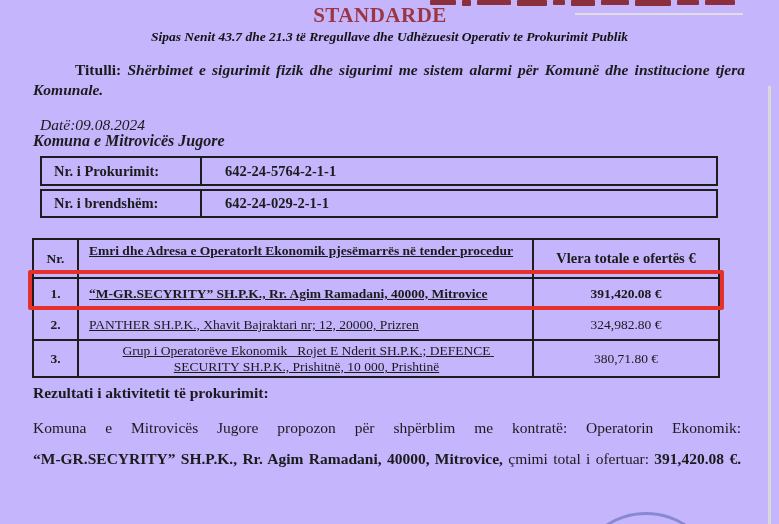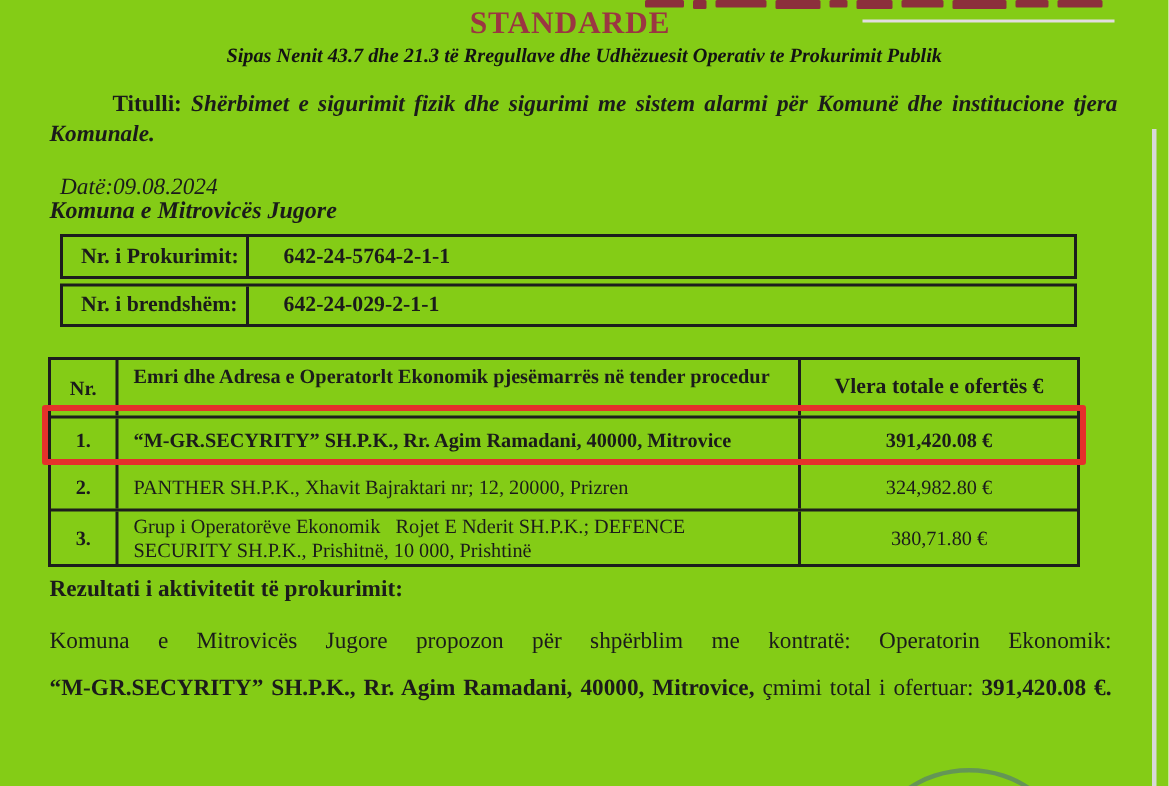--- a/index.html
+++ b/index.html
@@ -1,18 +1,18 @@
 <!DOCTYPE html>
 <html><head>
 <meta charset="utf-8">
 <style>
   * { margin:0; padding:0; box-sizing:border-box; }
   html,body { background:#fff; }
   .page {
-    position:relative; width:779px; height:524px; background:#84cc16;
+    position:relative; width:779px; height:524px; background:#c4b5fd;
     overflow:hidden; font-family:"Liberation Serif","DejaVu Serif",serif;
     color:#1b1b1b;
   }
   
   .top-frag { position:absolute; left:430px; top:0; width:316px; height:8px;
     display:flex; align-items:flex-start; gap:6px; }
   .top-frag i { display:block; background:#8c2f3c; height:5px; border-radius:1px; }
   .frag-underline { position:absolute; left:575px; top:13px; width:168px; height:2px; background:#e2dde0; }
 
   .doc-title { position:absolute; top:3px; left:0; width:760px; text-align:center;
@@ -27,42 +27,42 @@
 
   .date-line { position:absolute; left:40px; top:116px; font-size:15.5px; font-style:italic; }
   .municipality { position:absolute; left:33px; top:132px; font-size:16px;
     font-weight:bold; font-style:italic; }
 
   
   .id-box { position:absolute; left:40px; width:678px; border:2px solid #1d1d1d;
     display:flex; align-items:center; font-size:14.5px; font-weight:bold; }
   .id-box.b1 { top:156px; height:30px; }
   .id-box.b2 { top:189px; height:29px; }
-  .id-label { width:124px; height:100%; border-right:2px solid #1d1d1d;
+  .id-label { width:160px; height:100%; border-right:2px solid #1d1d1d;
     display:flex; align-items:center; padding-left:12px; }
   .id-value { flex:1; padding-left:23px; }
 
   
   .tender-table { position:absolute; left:32px; top:238px; width:688px;
     border:2px solid #1d1d1d; font-size:13.5px; }
   .mt-row { display:flex; border-top:2px solid #1d1d1d; }
   .mt-row:first-child { border-top:none; }
   .c-nr { width:45px; border-right:2px solid #1d1d1d; display:flex;
     align-items:center; justify-content:center; font-weight:bold; }
   .c-op { flex:1; border-right:2px solid #1d1d1d; padding:2px 8px 1px 10px;
-    display:flex; align-items:center; white-space:pre-wrap; }
+    display:flex; align-items:center; white-space:pre-wrap;text-decoration:underline; }
   .c-val { width:184px; display:flex; align-items:center; justify-content:center; }
   .hrow { height:37px; font-weight:bold; }
   .hrow .c-op { align-items:flex-start; padding-top:3px; }
   .hrow .c-op span { display:block; max-width:432px; line-height:16px; }
   .hrow .c-val { font-size:14.5px; }
   .r1 { height:31px; font-weight:bold; }
   .r2 { height:31px; }
   .r3 { height:37px; }
-  .r3 .c-op { line-height:16px; }
+  .r3 .c-op { line-height:16px;text-align:center; }
 
   .winner-box { position:absolute; left:28px; top:270px; width:696px; height:40px;
     border:4px solid #e5312b; border-radius:2px; pointer-events:none; }
 
   .result-heading { position:absolute; left:33px; top:384px; font-size:15.5px; font-weight:bold; }
   .result-para { position:absolute; left:33px; top:412px; width:708px; font-size:15.5px; }
   .result-line { display:block; text-align:justify; text-align-last:justify; line-height:31px; }
   .result-line .b { font-weight:bold; }
 
   .stamp-arc { position:absolute; left:585px; top:512px; width:122px; height:96px;

